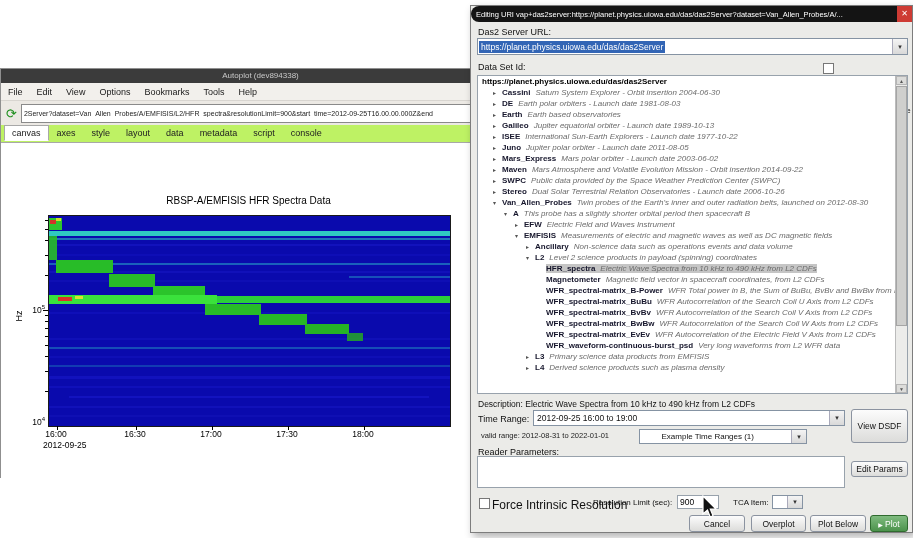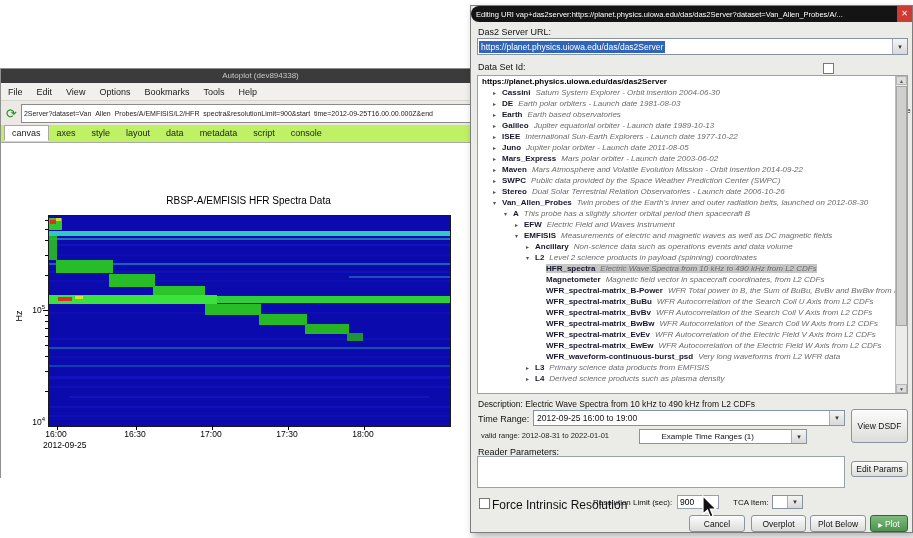--- a/index.html
+++ b/index.html
@@ -243,21 +243,20 @@
             <div class="tree-row" style="padding-left: 37px;"><span class="tw">▾</span><span><span class="tn">EMFISIS</span><span class="td">Measurements of electric and magnetic waves as well as DC magnetic fields</span></span></div>
             <div class="tree-row" style="padding-left: 48px;"><span class="tw">▸</span><span><span class="tn">Ancillary</span><span class="td">Non-science data such as operations events and data volume</span></span></div>
             <div class="tree-row" style="padding-left: 48px;"><span class="tw">▾</span><span><span class="tn">L2</span><span class="td">Level 2 science products in payload (spinning) coordinates</span></span></div>
             <div class="tree-row" style="padding-left: 59px;"><span class="tw"></span><span class="sel"><span class="tn">HFR_spectra</span><span class="td">Electric Wave Spectra from 10 kHz to 490 kHz from L2 CDFs</span></span></div>
             <div class="tree-row" style="padding-left: 59px;"><span class="tw"></span><span><span class="tn">Magnetometer</span><span class="td">Magnetic field vector in spacecraft coordinates, from L2 CDFs</span></span></div>
             <div class="tree-row" style="padding-left: 59px;"><span class="tw"></span><span><span class="tn">WFR_spectral-matrix_B-Power</span><span class="td">WFR Total power in B, the Sum of BuBu, BvBv and BwBw from L2 CDFs</span></span></div>
             <div class="tree-row" style="padding-left: 59px;"><span class="tw"></span><span><span class="tn">WFR_spectral-matrix_BuBu</span><span class="td">WFR Autocorrelation of the Search Coil U Axis from L2 CDFs</span></span></div>
             <div class="tree-row" style="padding-left: 59px;"><span class="tw"></span><span><span class="tn">WFR_spectral-matrix_BvBv</span><span class="td">WFR Autocorrelation of the Search Coil V Axis from L2 CDFs</span></span></div>
             <div class="tree-row" style="padding-left: 59px;"><span class="tw"></span><span><span class="tn">WFR_spectral-matrix_BwBw</span><span class="td">WFR Autocorrelation of the Search Coil W Axis from L2 CDFs</span></span></div>
             <div class="tree-row" style="padding-left: 59px;"><span class="tw"></span><span><span class="tn">WFR_spectral-matrix_EvEv</span><span class="td">WFR Autocorrelation of the Electric Field V Axis from L2 CDFs</span></span></div>
-            <div class="tree-row" style="padding-left: 59px;"><span class="tw"></span><span><span class="tn">WFR_spectral-matrix_EwEw</span><span class="td">WFR Autocorrelation of the Electric Field W Axis from L2 CDFs</span></span></div>
             <div class="tree-row" style="padding-left: 59px;"><span class="tw"></span><span><span class="tn">WFR_waveform-continuous-burst_psd</span><span class="td">Very long waveforms from L2 WFR data</span></span></div>
             <div class="tree-row" style="padding-left: 48px;"><span class="tw">▸</span><span><span class="tn">L3</span><span class="td">Primary science data products from EMFISIS</span></span></div>
             <div class="tree-row" style="padding-left: 48px;"><span class="tw">▸</span><span><span class="tn">L4</span><span class="td">Derived science products such as plasma density</span></span></div>
           </div>
         <div class="vscroll">
           <div class="sb-btn up">▲</div>
           <div class="sb-thumb"></div>
           <div class="sb-btn down">▼</div>
         </div>
       </div>

